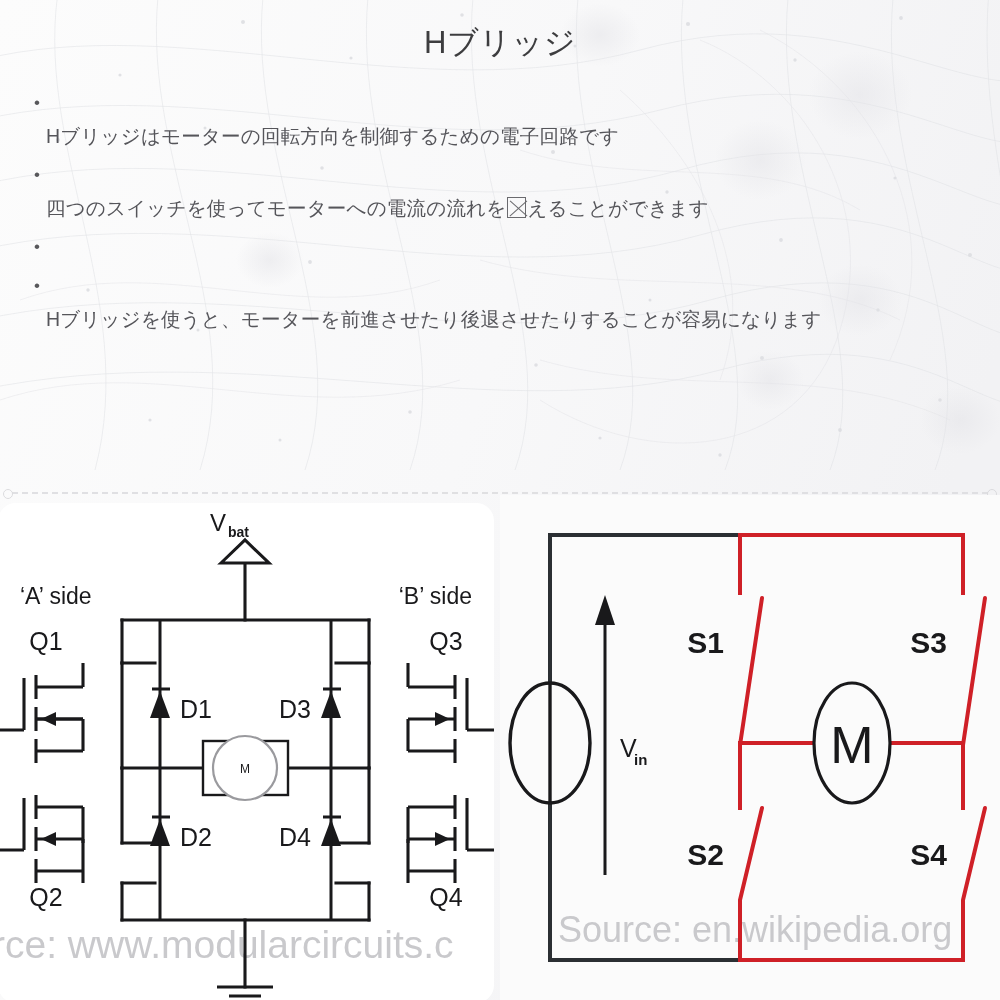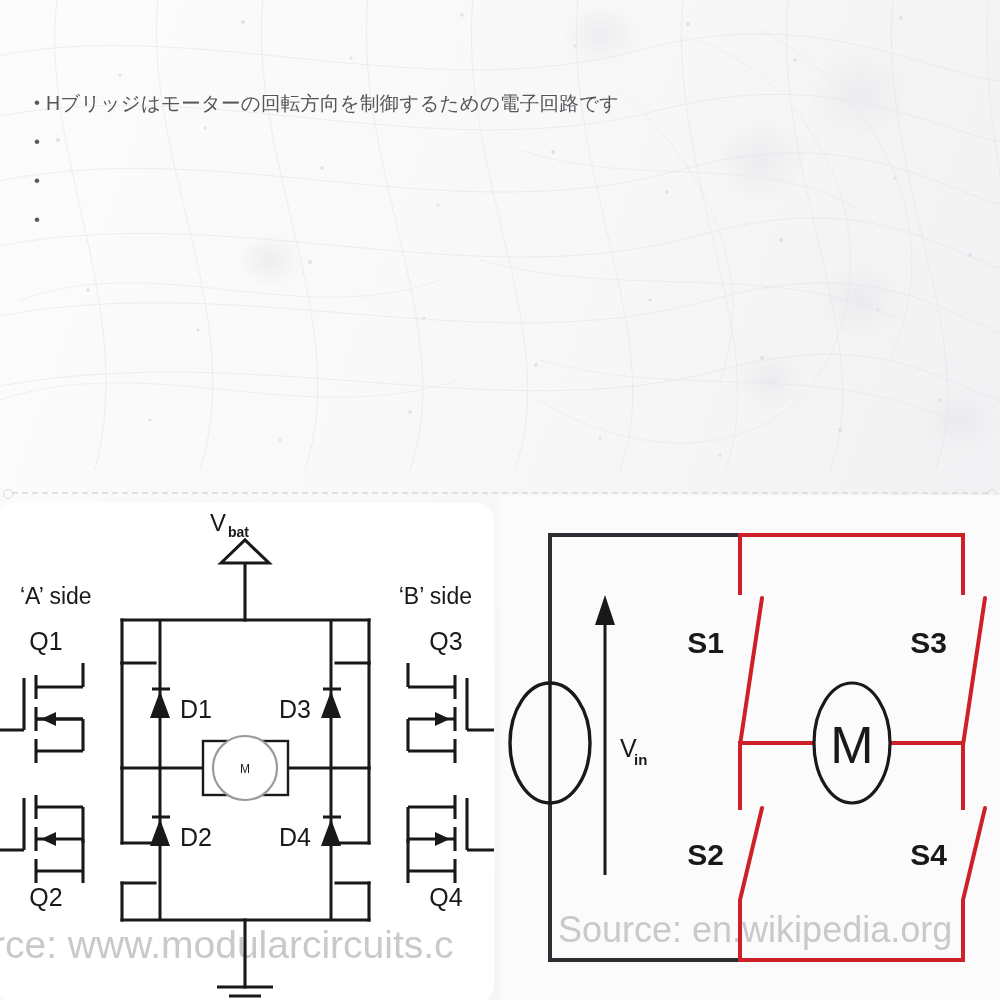--- a/index.html
+++ b/index.html
@@ -21,20 +21,21 @@
   }
   #bullet-list{position:absolute;left:34px;top:88px;width:930px;}
   .bullet-row{display:flex;align-items:flex-start;margin-bottom:9px;}
   .bullet-dot{
     width:12px;min-width:12px;color:#58585b;font-size:17px;line-height:30px;
     text-align:left;
   }
   .bullet-text{
     font-size:19.5px;line-height:30px;color:#55555a;letter-spacing:.2px;
     white-space:nowrap;
+    margin-top:33px;
   }
   .tofu{
     display:inline-block;width:17px;height:19px;border:1.3px solid #6a6a6e;
     position:relative;vertical-align:-3px;margin:0 1px;
   }
   .tofu::before,.tofu::after{
     content:"";position:absolute;left:-1px;top:50%;width:23px;height:1.3px;
     background:#6a6a6e;transform-origin:center;
   }
   .tofu::before{transform:rotate(42deg);}
@@ -155,38 +156,41 @@
       <ellipse cx="860" cy="95" rx="52" ry="44" fill="url(#blob)"></ellipse>
       <ellipse cx="860" cy="300" rx="42" ry="36" fill="url(#blob)"></ellipse>
       <ellipse cx="960" cy="420" rx="40" ry="34" fill="url(#blob)"></ellipse>
       <ellipse cx="770" cy="380" rx="34" ry="30" fill="url(#blob)"></ellipse>
       <ellipse cx="270" cy="260" rx="34" ry="28" fill="url(#blob)"></ellipse>
     </g>
   </svg>
 </div>
 
 <div id="header">
+  <div id="page-title">Hブリッジ</div>
 
   <div id="bullet-list">
 
     <div class="bullet-row">
       <span class="bullet-dot">•</span>
       <span class="bullet-text"><span>Hブリッジはモーターの回転方向を制御するための電子回路です</span></span>
     </div>
 
     <div class="bullet-row">
       <span class="bullet-dot">•</span>
+      <span class="bullet-text"><span>四つのスイッチを使ってモーターへの電流の流れを</span><span class="tofu"></span><span>えることができます</span></span>
     </div>
 
     <div class="bullet-row">
       <span class="bullet-dot">•</span>
     </div>
 
     <div class="bullet-row">
       <span class="bullet-dot">•</span>
+      <span class="bullet-text"><span>Hブリッジを使うと、モーターを前進させたり後退させたりすることが容易になります</span></span>
     </div>
 
   </div>
 </div>
 
 <div id="guide-line"></div>
 
 <div id="left-figure">
   <svg width="496" height="500" viewBox="0 0 496 500">
 

